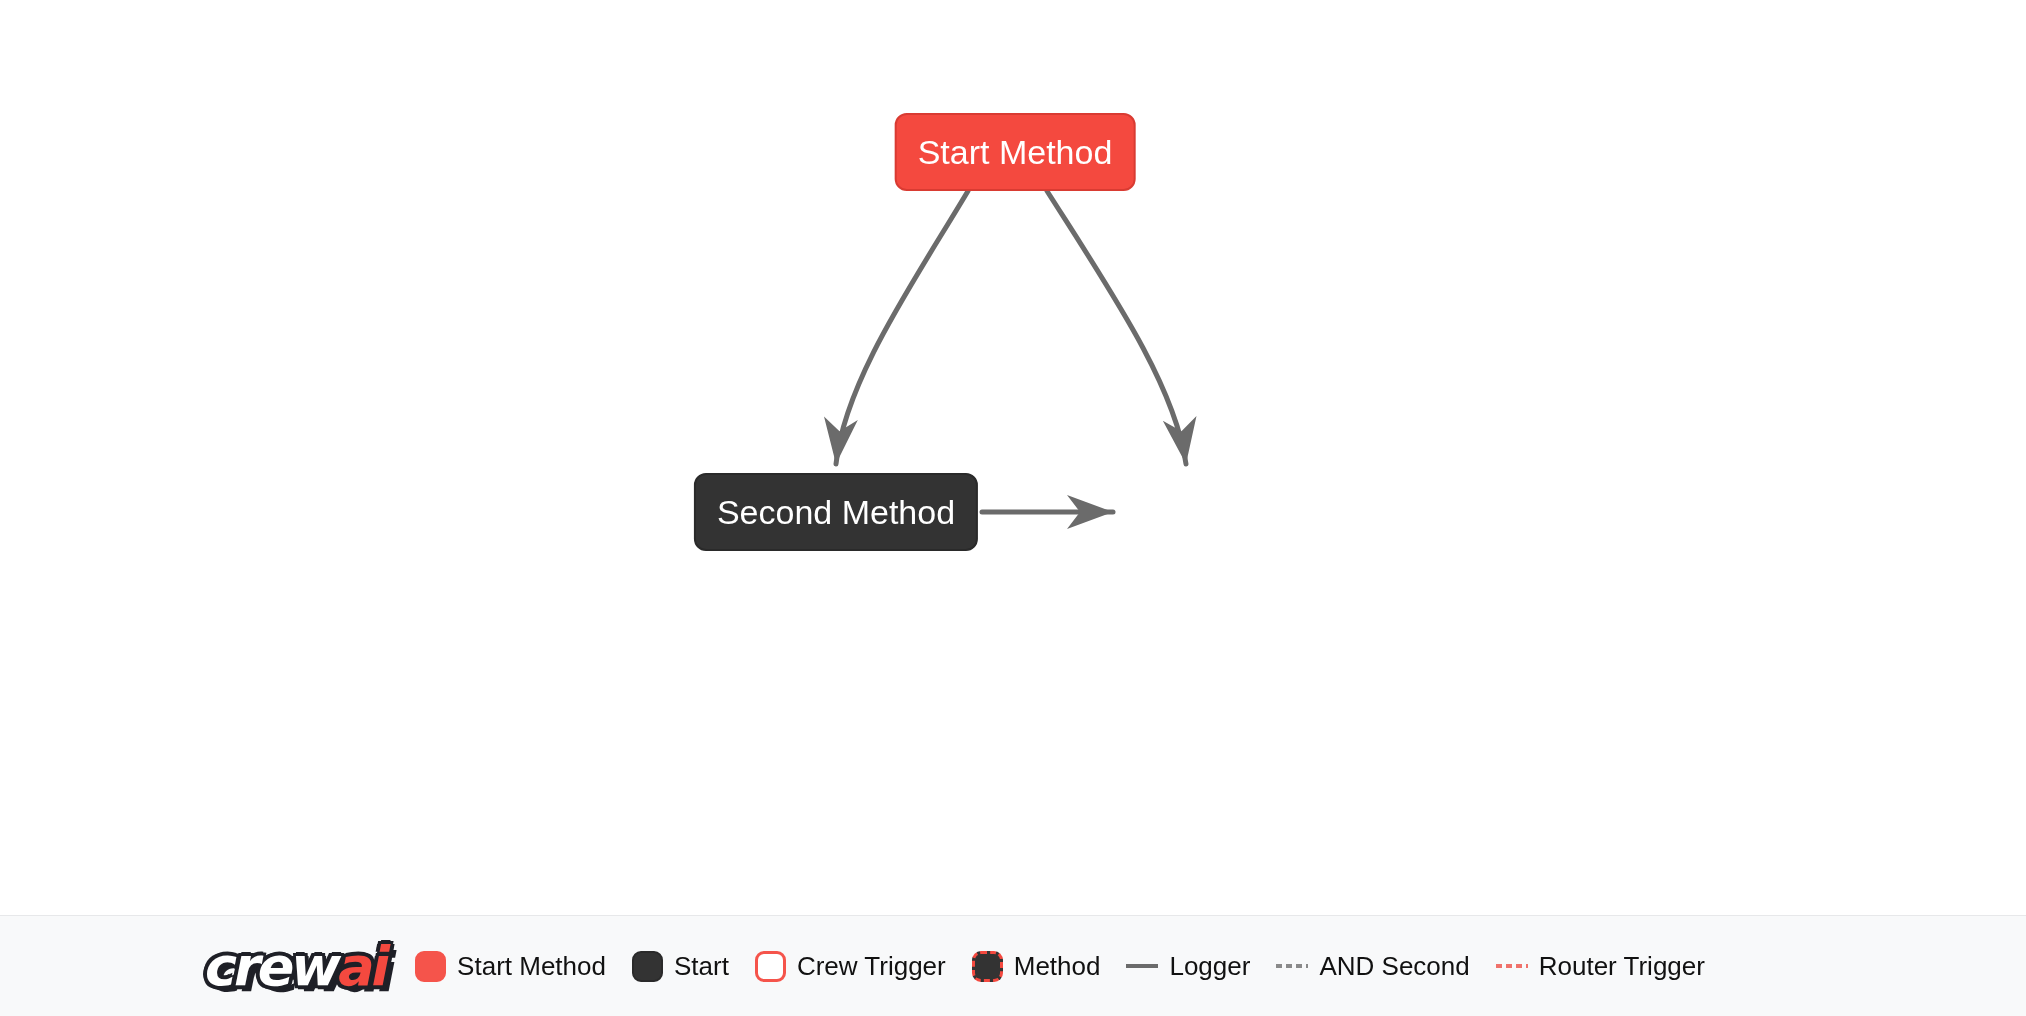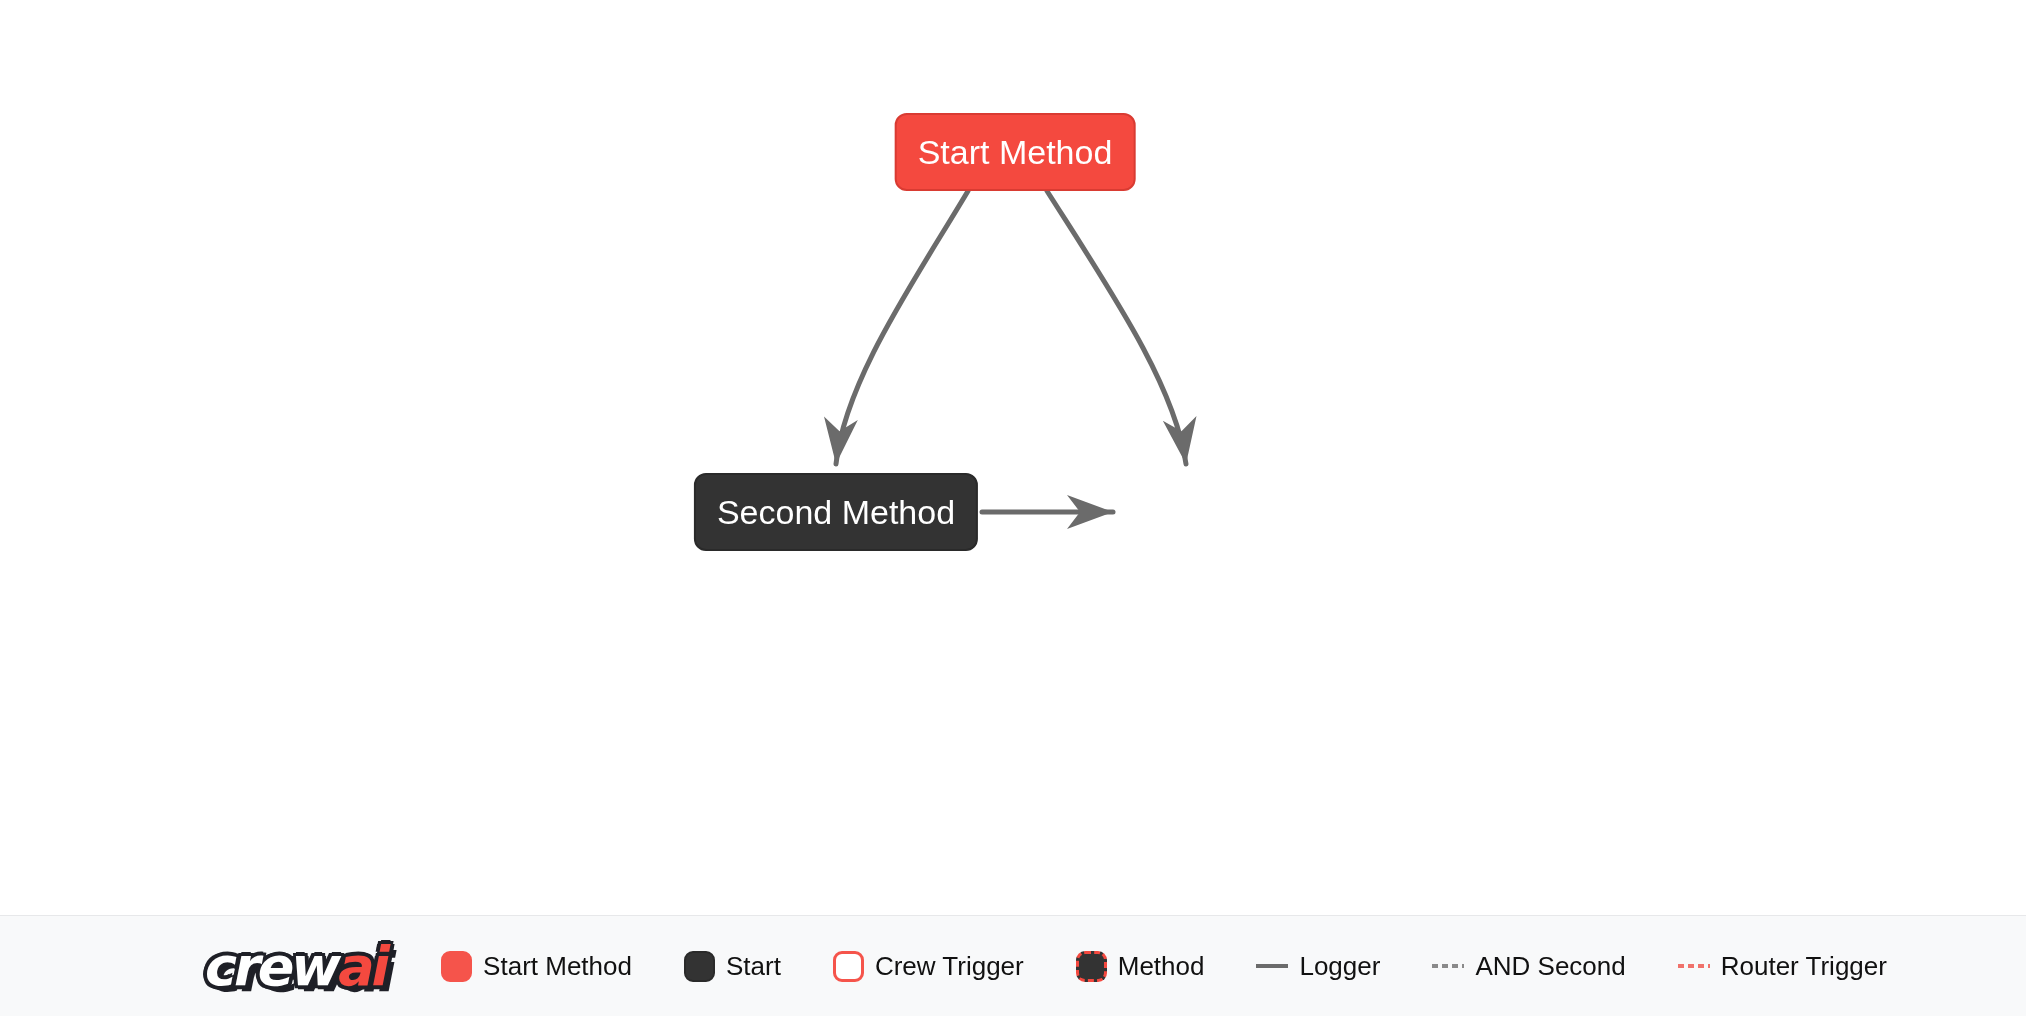--- a/index.html
+++ b/index.html
@@ -44,21 +44,21 @@
   
   .legend {
     position: absolute;
     left: 0; top: 915px;
     width: 2026px; height: 101px;
     background: #F8F9FA;
     border-top: 1px solid #E7E8EA;
     display: flex;
     align-items: center;
     padding-left: 205px;
-    column-gap: 52px;
+    column-gap: 26px;
   }
 
   .logo {
     font-family: "DejaVu Sans", sans-serif;
     font-weight: bold;
     font-style: italic;
     font-size: 54px;
     letter-spacing: -3px;
     white-space: nowrap;
     margin-right: 2px;

